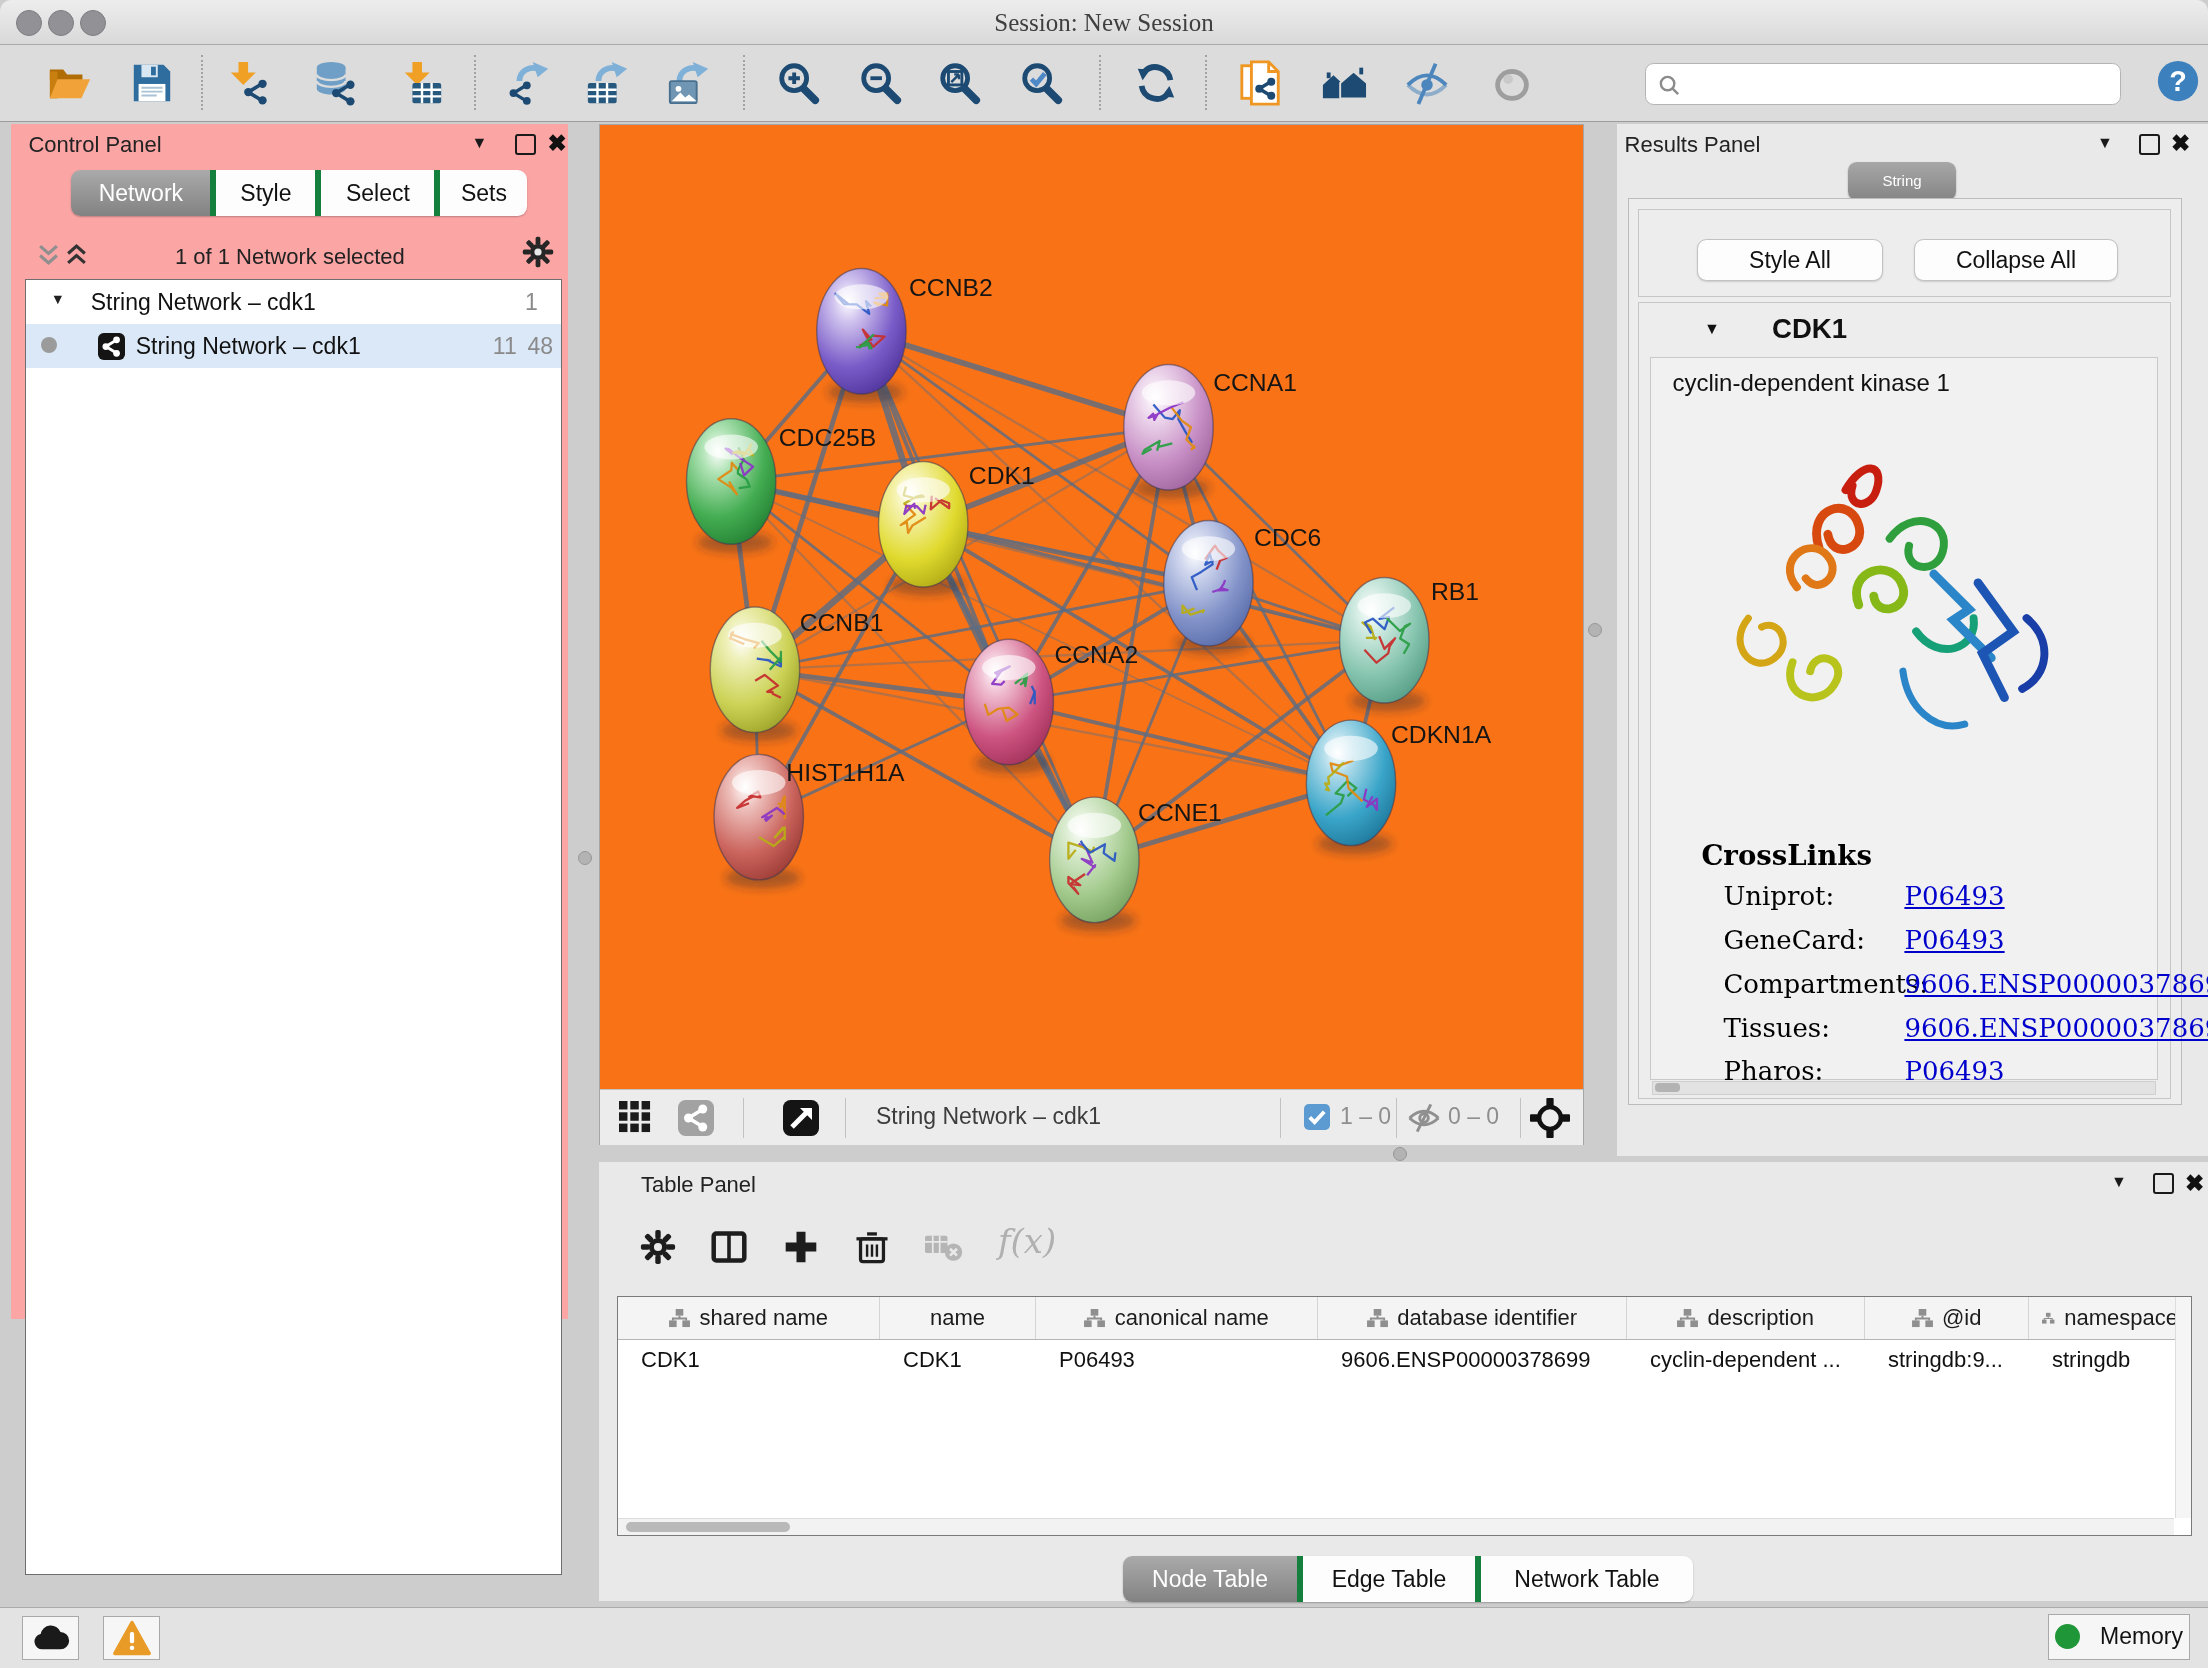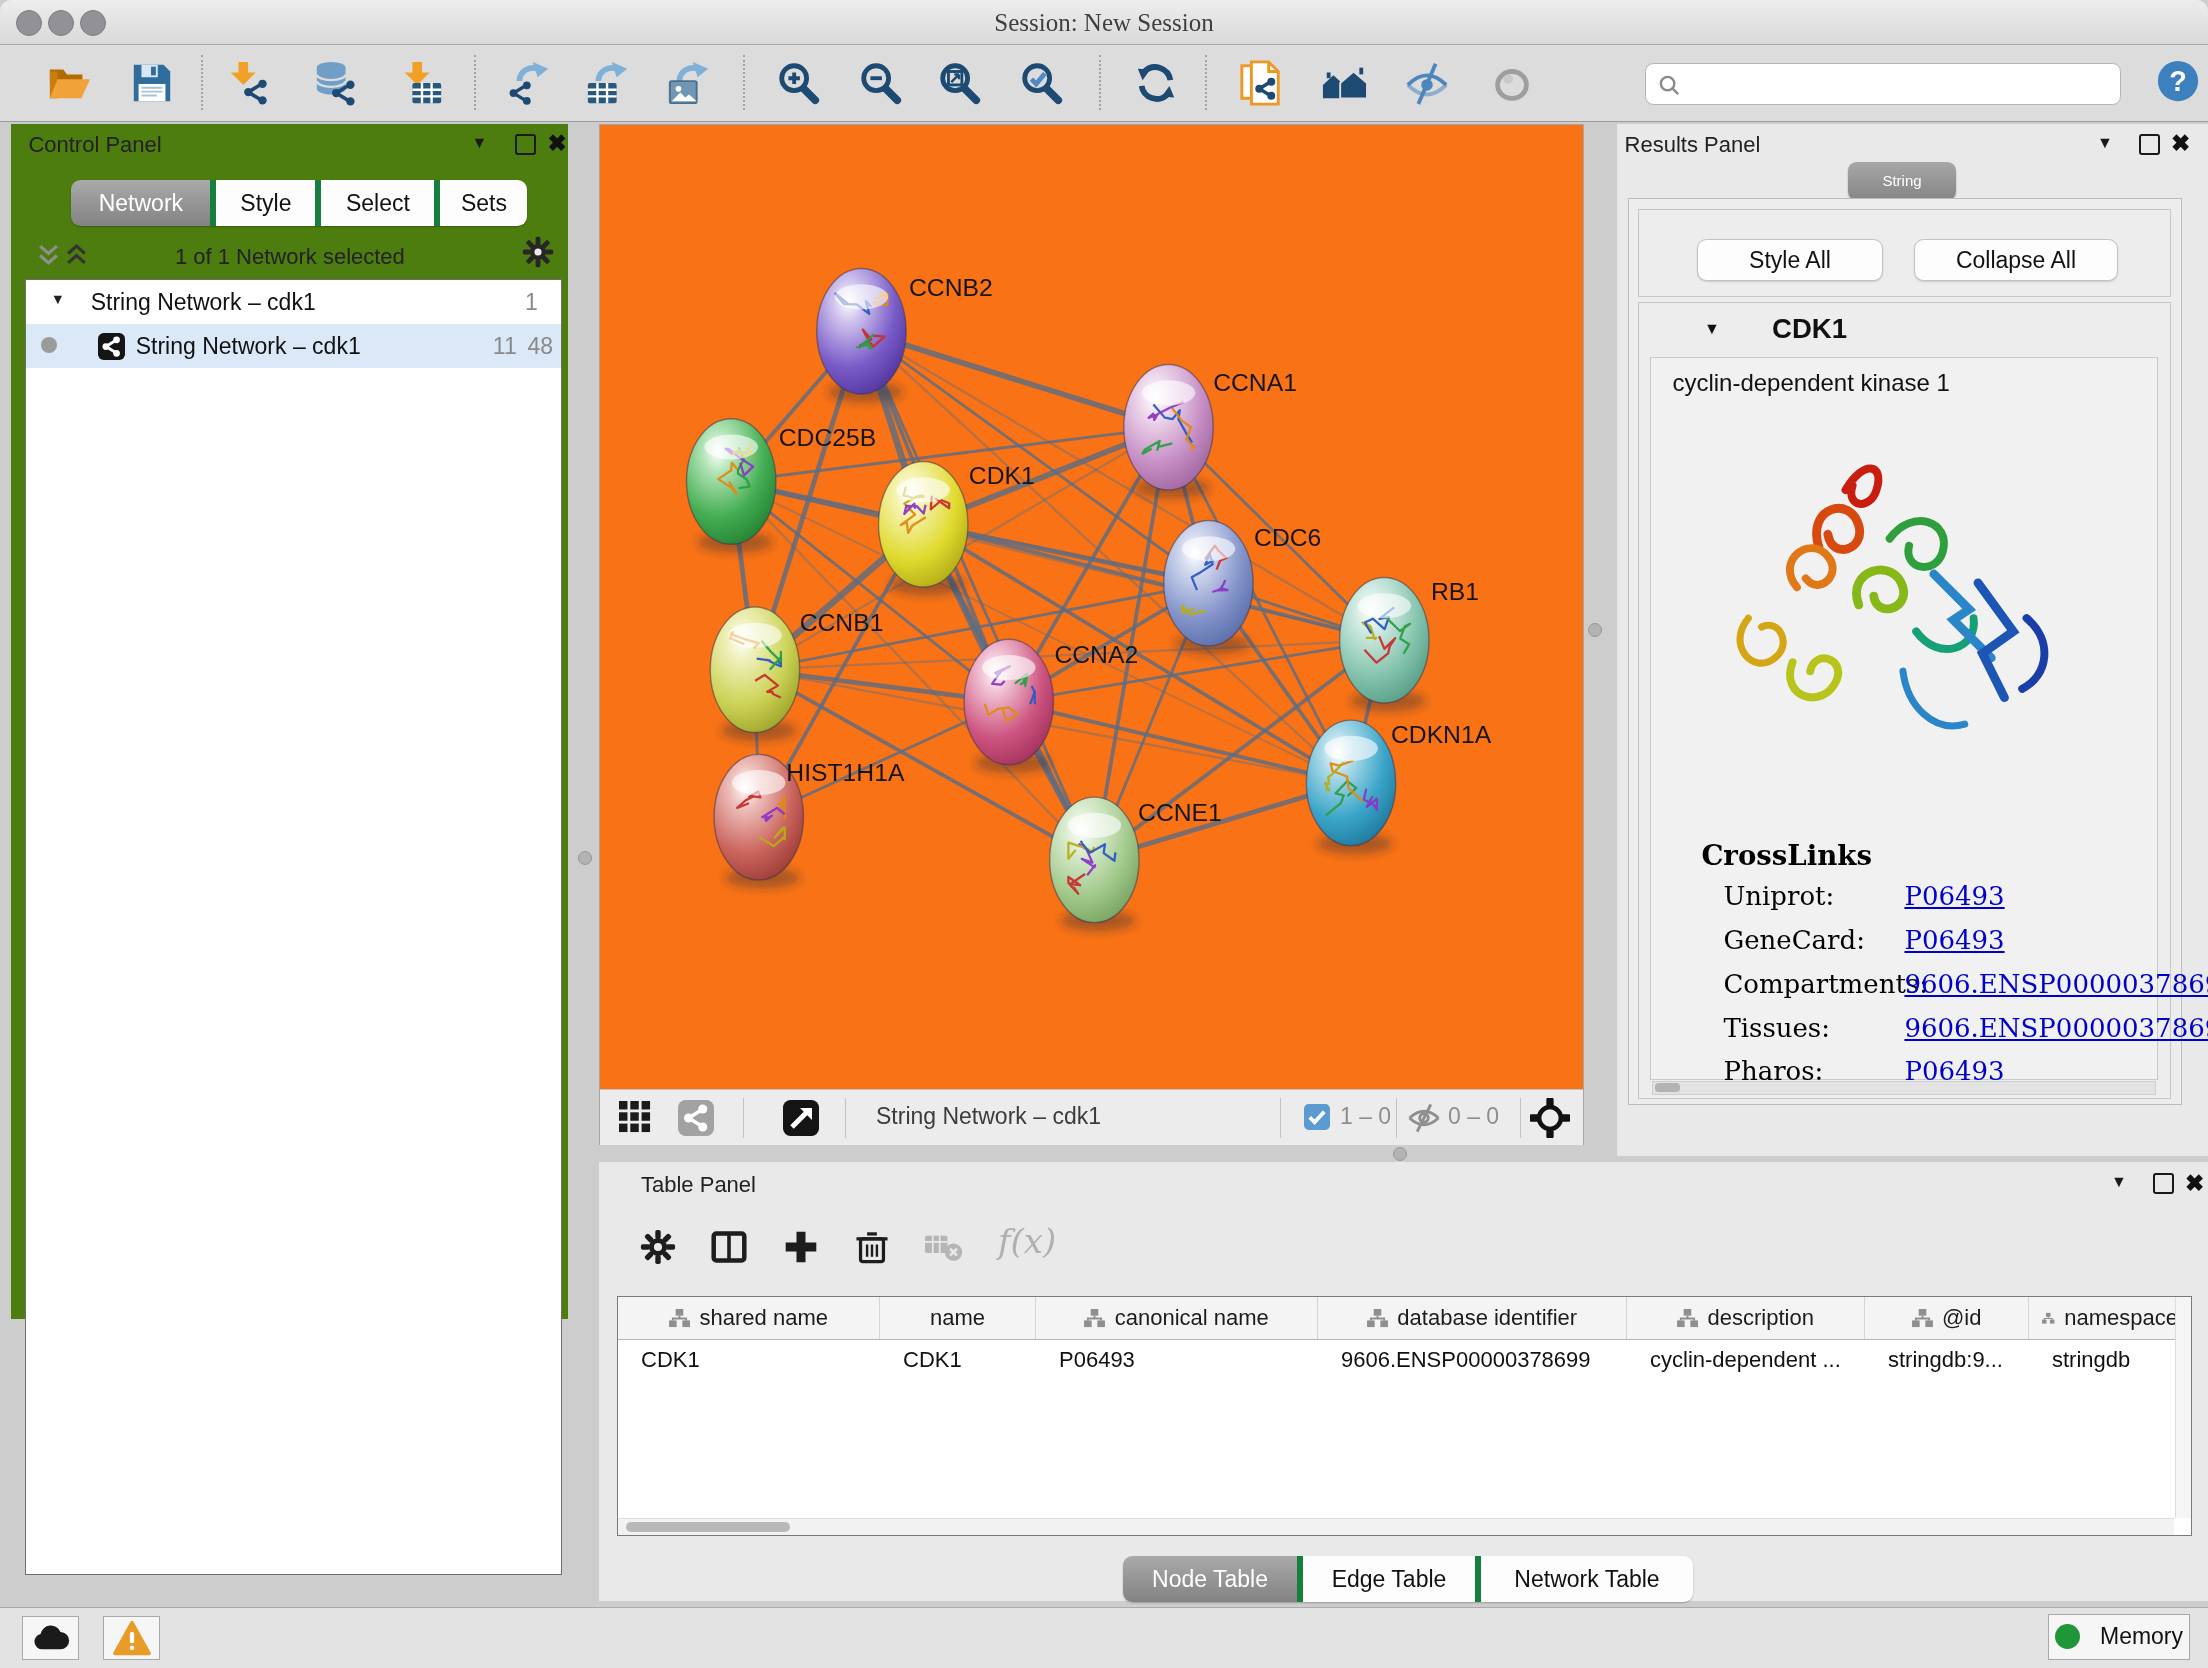--- a/index.html
+++ b/index.html
@@ -37,21 +37,21 @@
   
   .seg{display:flex;border-radius:9.5px;box-shadow:0 1px 1.9px rgba(0,0,0,.25);}
   .seg .tab{height:46px;line-height:46px;text-align:center;font-size:23px;
     background:#fdfdfd;color:#111;border-left:6px solid #15803d;}
   .seg .tab:first-child{border-left:none;border-radius:9.5px 0 0 9.5px;}
   .seg .tab:last-child{border-radius:0 9.5px 9.5px 0;}
   .seg .tab.sel{background:linear-gradient(#aaaaaa,#828282);color:#fff;}
 
   
   .control-panel{position:absolute;left:11.4px;top:124px;width:557px;height:1195px;
-    background:#4d7c0f;}
+    background:#fca5a5;}
   .treebox{position:absolute;left:13.3px;top:155px;width:535px;height:1294px;
     background:#fff;border:1.9px solid #6e6e6e;}
   .trow{position:relative;width:100%;height:44px;font-size:23px;color:#111;}
   .trow .cnt{color:#8a8a8a;}
   .trow.sel{background:#dbe8f7;}
   .sharebox{position:absolute;width:27px;height:27px;background:#141414;border-radius:5.7px;}
   .graydot{position:absolute;width:16px;height:16px;border-radius:50%;background:#9b9b9b;}
 
   
   .netpanel{position:absolute;left:599px;top:124px;width:985px;height:1021px;
@@ -302,21 +302,21 @@
       </svg>
   </div>
 </div>
 
 <div class="control-panel">
   <span class="panel-title abs" style="left:17px;top:7.6px">Control Panel</span>
   <span class="ph-menu abs" style="left:460px;top:9.5px">▼</span>
   <span class="ph-float abs" style="left:504px;top:9.5px"></span>
   <span class="ph-close abs" style="left:536px;top:5.7px">✖</span>
 
-  <div class="seg abs" style="left:60px;top:56px">
+  <div class="seg abs" style="left:60px;top:46px">
     <div class="tab sel" style="width:139px">Network</div>
     <div class="tab" style="width:99px">Style</div>
     <div class="tab" style="width:113px">Select</div>
     <div class="tab" style="width:87px">Sets</div>
   </div>
 
   <svg class="abs" style="left:25px;top:118px" width="25" height="25" viewBox="0 0 24 24">
       <path d="M4 4l8 7 8-7M4 13l8 7 8-7" stroke="#8f8f8f" stroke-width="3" fill="none"></path>
     </svg>
   <svg class="abs" style="left:53px;top:118px" width="25" height="25" viewBox="0 0 24 24">

